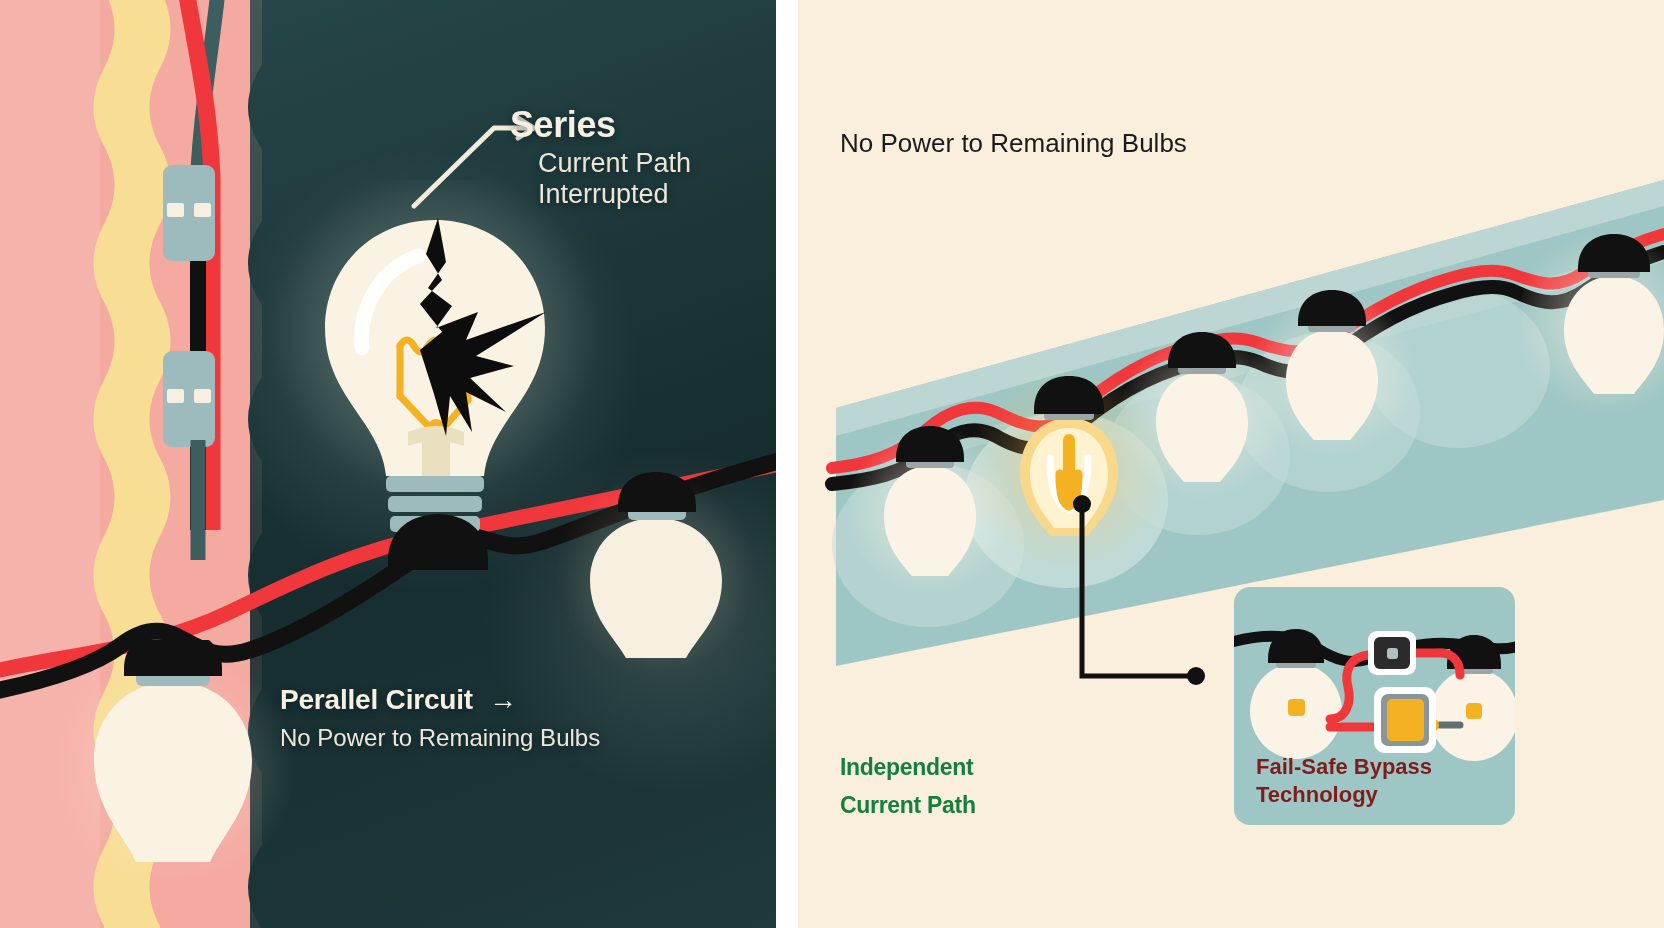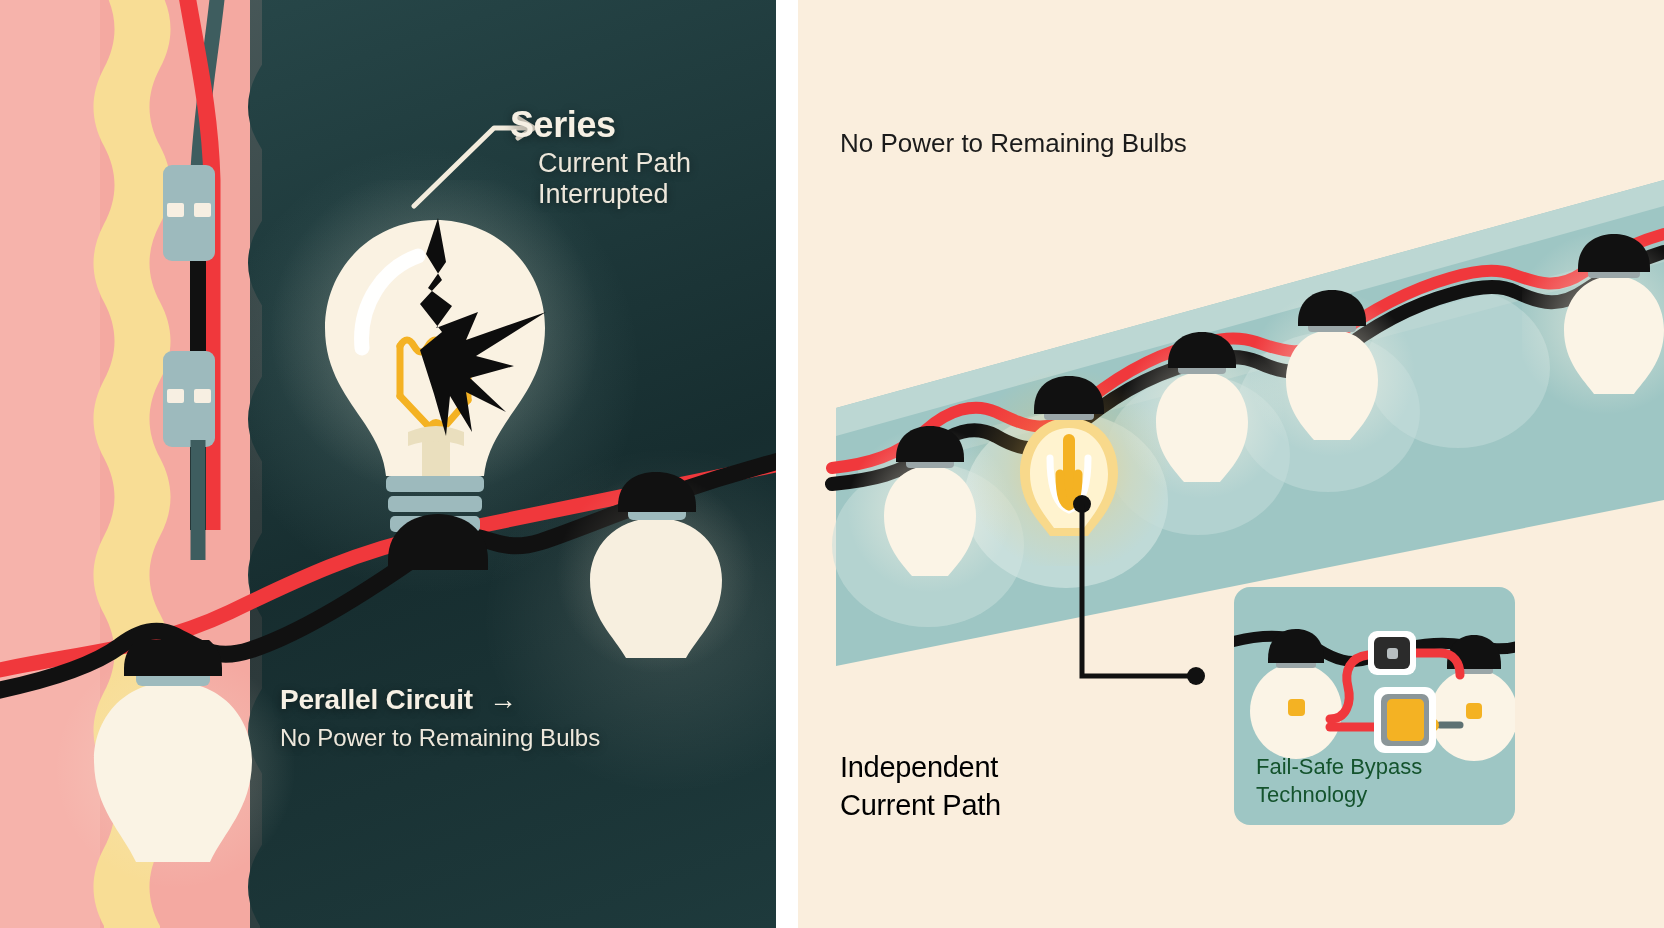--- a/index.html
+++ b/index.html
@@ -129,42 +129,42 @@
   }
   .rp-sub {
     position: absolute;
     left: 42px; top: 128px;
     font-size: 26px;
     color: #1b1b1b;
   }
   .rp-bottom {
     position: absolute;
     left: 42px; top: 748px;
-    font-size: 29px;
-    font-weight: normal;
-    color: #000000;
+    font-size: 23px;
+    font-weight: bold;
+    color: #15803d;
     line-height: 38px;
     letter-spacing: -0.3px;
   }
 
   
   #inset-card {
     position: absolute;
     left: 436px; top: 587px;
     width: 281px; height: 238px;
     background: #9ec6c4;
     border-radius: 16px;
     overflow: hidden;
   }
   .inset-caption {
     position: absolute;
     left: 22px; bottom: 16px;
     font-size: 22px;
-    font-weight: normal;
-    color: #14532d;
+    font-weight: bold;
+    color: #7f1d1d;
     line-height: 28px;
   }
 
   
   #leader-line { position: absolute; left: 0; top: 0; width: 866px; height: 928px; pointer-events:none;}
 
   svg { display: block; }
   .nosel { user-select: none; }
 </style>
 </head>

